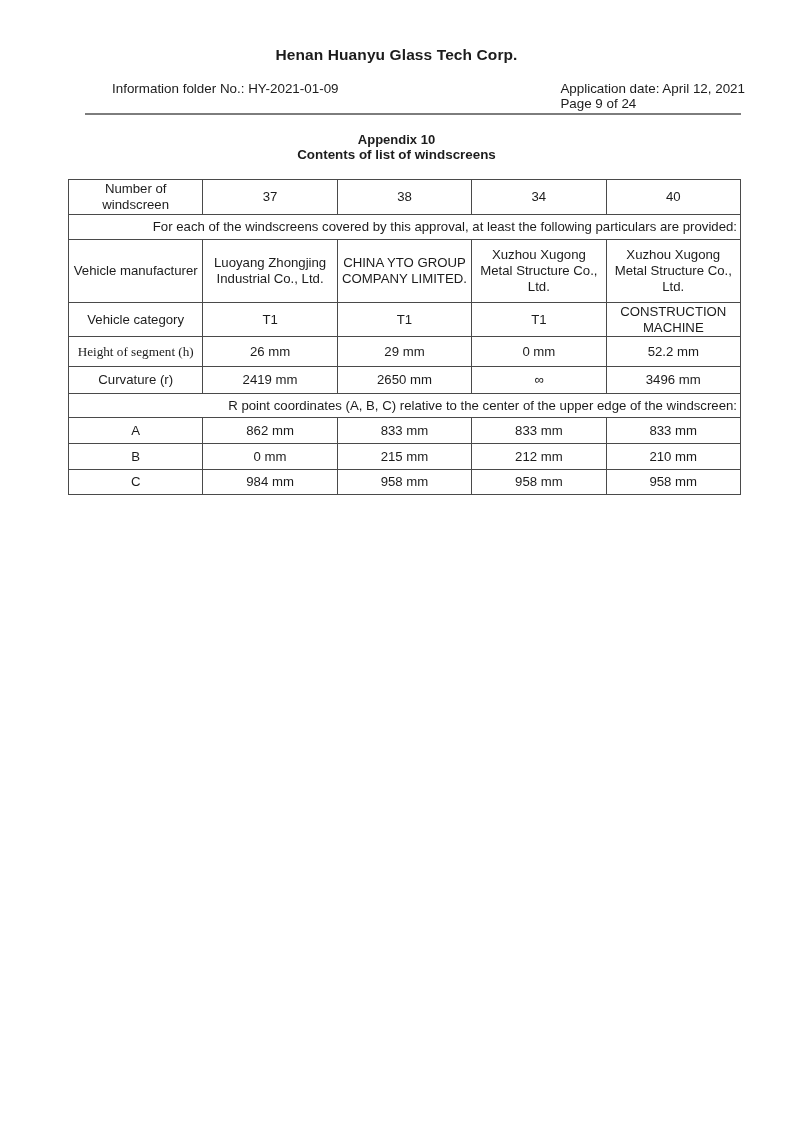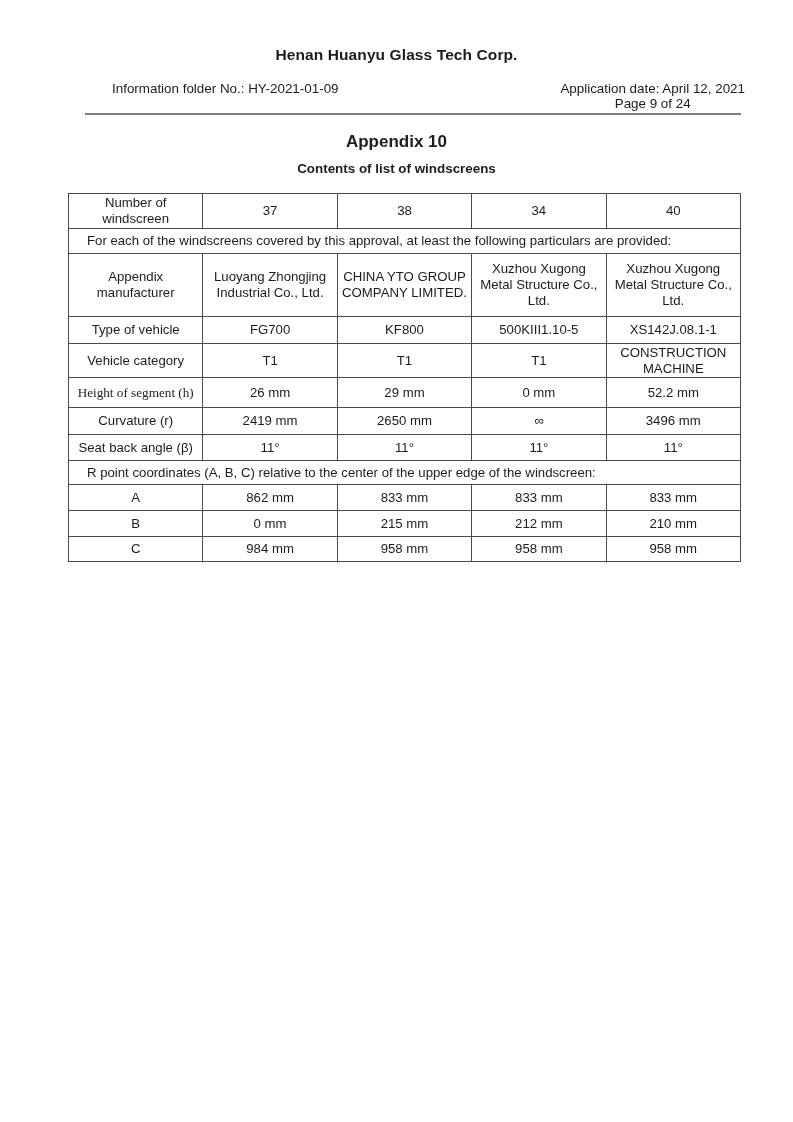--- a/index.html
+++ b/index.html
@@ -21,34 +21,33 @@
     letter-spacing:0.1px;
   }
   .meta-row{
     display:flex;
     justify-content:space-between;
     align-items:flex-start;
     margin:17px 48px 0 112px;
     font-size:13.4px;
     line-height:15px;
   }
-  .meta-right{text-align:center;}
+  .meta-right{text-align:left;}
   .header-rule{
     height:0;
     border-top:2px solid #7d7d7d;
     margin:2px 52px 0 85px;
   }
   .appendix-title{
     margin-top:17px;
     text-align:center;
     font-weight:bold;
-    font-size:17px;
+    font-size:13px;
   }
   .doc-subtitle{
-    margin-top:9px;
     text-align:center;
     font-weight:bold;
     font-size:13.4px;
   }
   table.spec{
     margin:17px 0 0 68px;
     width:673px;
     table-layout:fixed;
     border-collapse:collapse;
   }
@@ -56,21 +55,21 @@
     border:1.5px solid #4a4a4a;
     background:#ffffff;
     text-align:center;
     vertical-align:middle;
     font-size:13.2px;
     line-height:1.2;
     padding:1px 3px;
     overflow:hidden;
   }
   table.spec td.note{
-    text-align:left;
+    text-align:right;
     padding-left:18px;
   }
 </style>
 </head>
 <body>
 
 <div class="page">
 
   <h1 class="company-title">Henan Huanyu Glass Tech Corp.</h1>
 
@@ -100,32 +99,25 @@
           <td style="height: 31px;">Number of windscreen</td>
           <td>37</td>
           <td>38</td>
           <td>34</td>
           <td>40</td>
         </tr>
         <tr>
           <td colspan="5" class="note" style="height: 22px;">For each of the windscreens covered by this approval, at least the following particulars are provided:</td>
         </tr>
         <tr>
-          <td style="height: 60px;">Appendix manufacturer</td>
+          <td style="height: 60px;">Vehicle manufacturer</td>
           <td>Luoyang Zhongjing Industrial Co., Ltd.</td>
           <td>CHINA YTO GROUP COMPANY LIMITED.</td>
           <td>Xuzhou Xugong Metal Structure Co., Ltd.</td>
           <td>Xuzhou Xugong Metal Structure Co., Ltd.</td>
-        </tr>
-        <tr>
-          <td style="height: 24px;">Type of vehicle</td>
-          <td>FG700</td>
-          <td>KF800</td>
-          <td>500KIII1.10-5</td>
-          <td>XS142J.08.1-1</td>
         </tr>
         <tr>
           <td style="height: 25px;">Vehicle category</td>
           <td>T1</td>
           <td>T1</td>
           <td>T1</td>
           <td>CONSTRUCTION MACHINE</td>
         </tr>
         <tr>
           <td style="height: 27px; font-family: Liberation Serif, serif;">Height of segment (h)</td>
@@ -133,27 +125,20 @@
           <td>29 mm</td>
           <td>0 mm</td>
           <td>52.2 mm</td>
         </tr>
         <tr>
           <td style="height: 24px;">Curvature (r)</td>
           <td>2419 mm</td>
           <td>2650 mm</td>
           <td>∞</td>
           <td>3496 mm</td>
-        </tr>
-        <tr>
-          <td style="height: 23px;">Seat back angle (β)</td>
-          <td>11°</td>
-          <td>11°</td>
-          <td>11°</td>
-          <td>11°</td>
         </tr>
         <tr>
           <td colspan="5" class="note" style="height: 21px; margin-left: 48px;">R point coordinates (A, B, C) relative to the center of the upper edge of the windscreen:</td>
         </tr>
         <tr>
           <td style="height: 23px;">A</td>
           <td>862 mm</td>
           <td>833 mm</td>
           <td>833 mm</td>
           <td>833 mm</td>

